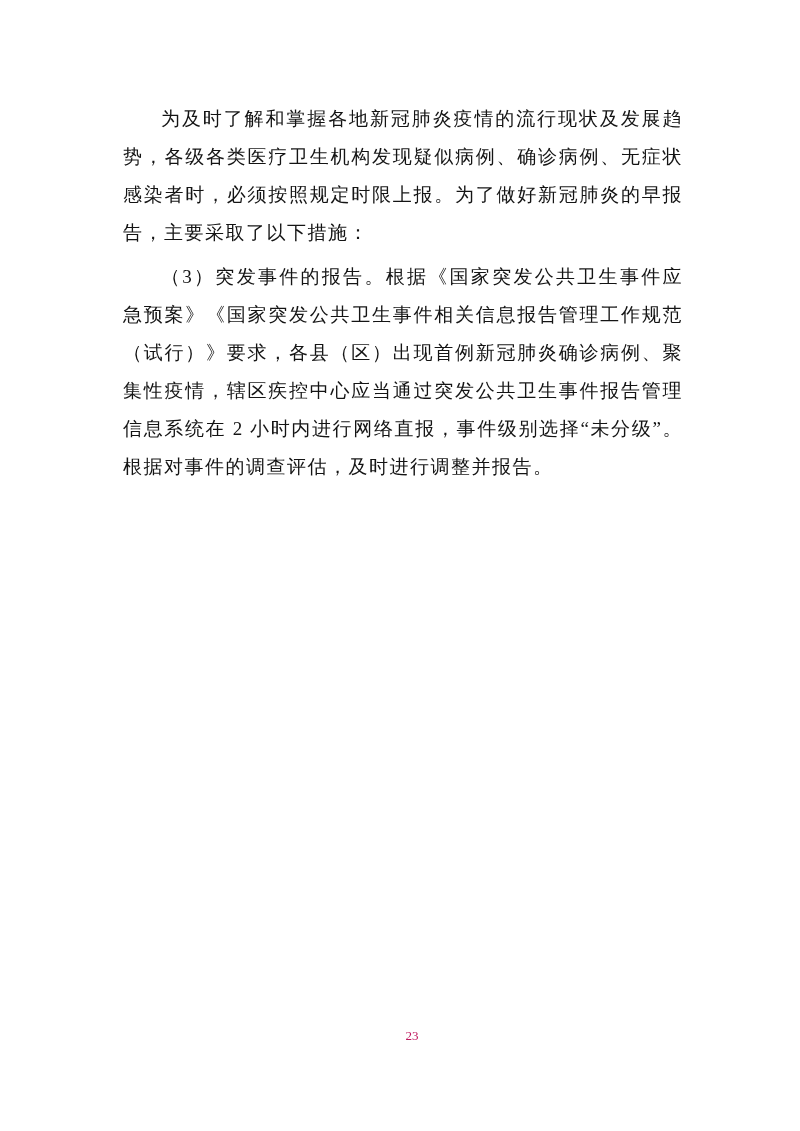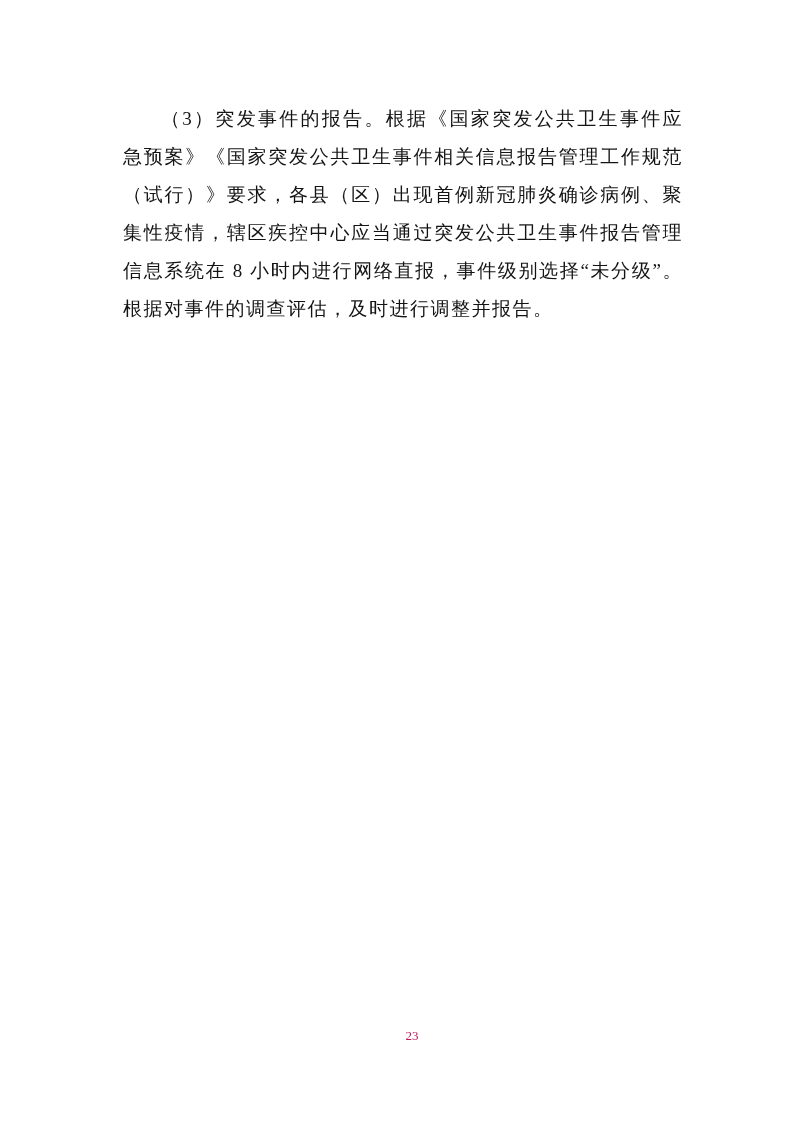--- a/index.html
+++ b/index.html
@@ -44,16 +44,17 @@
     font-size: 13px;
     color: #be185d;
     font-family: "Liberation Serif", "DejaVu Serif", serif;
   }
 </style>
 </head>
 <body>
 
 <div class="page">
   <div class="content">
-    <p>（3）突发事件的报告。根据《国家突发公共卫生事件应急预案》《国家突发公共卫生事件相关信息报告管理工作规范（试行）》要求，各县（区）出现首例新冠肺炎确诊病例、聚集性疫情，辖区疾控中心应当通过突发公共卫生事件报告管理信息系统在 8 小时内进行网络直报，事件级别选择“未分级”。根据对事件的调查评估，及时进行调整并报告。</p>
+    <p>为及时了解和掌握各地新冠肺炎疫情的流行现状及发展趋势，各级各类医疗卫生机构发现疑似病例、确诊病例、无症状感染者时，必须按照规定时限上报。为了做好新冠肺炎的早报告，主要采取了以下措施：</p>
+    <p>（3）突发事件的报告。根据《国家突发公共卫生事件应急预案》《国家突发公共卫生事件相关信息报告管理工作规范（试行）》要求，各县（区）出现首例新冠肺炎确诊病例、聚集性疫情，辖区疾控中心应当通过突发公共卫生事件报告管理信息系统在 2 小时内进行网络直报，事件级别选择“未分级”。根据对事件的调查评估，及时进行调整并报告。</p>
   </div>
   <div class="page-footer">23</div>
 </div>
 
 </body></html>

